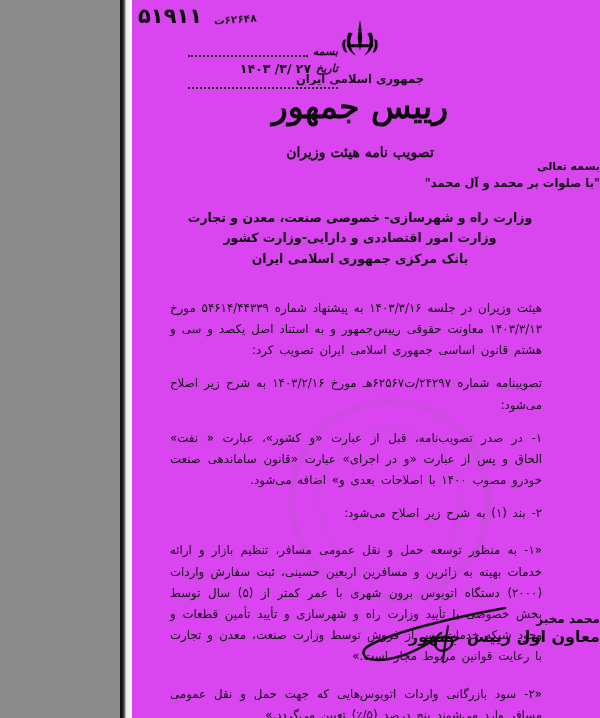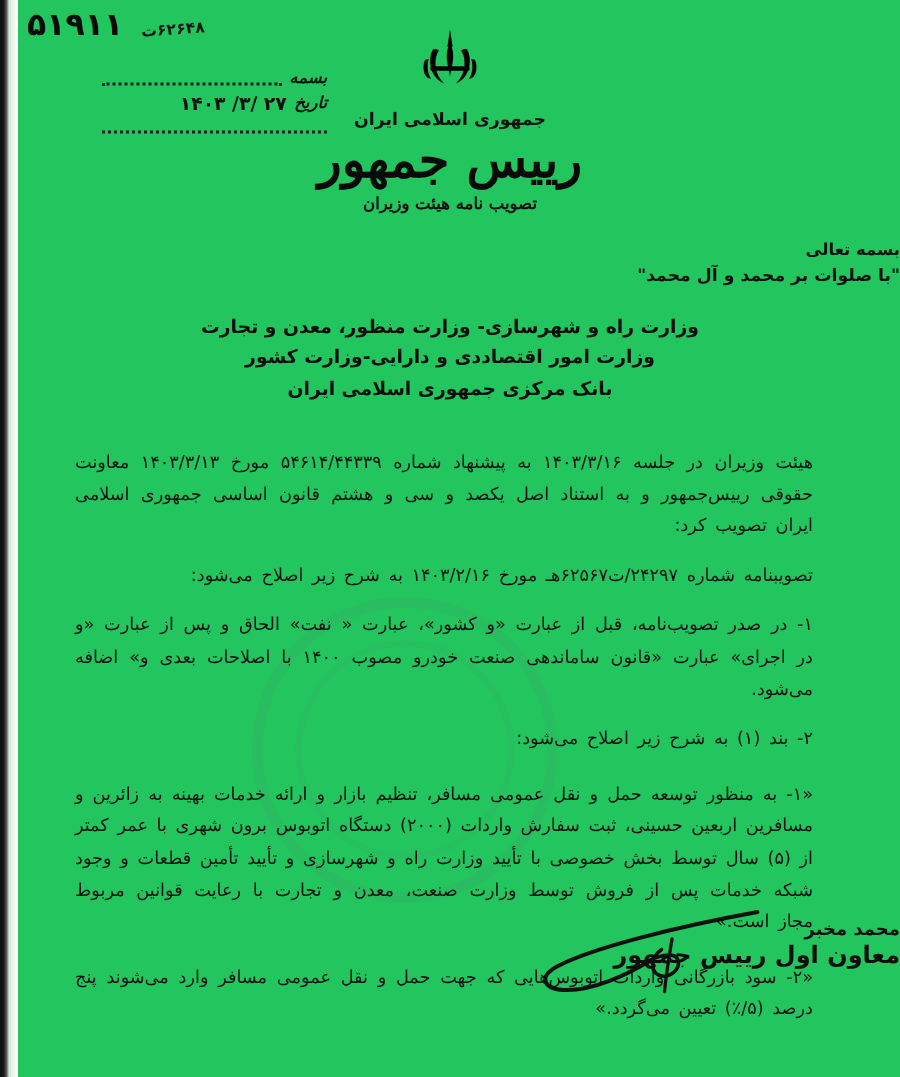--- a/index.html
+++ b/index.html
@@ -3,23 +3,23 @@
 <meta charset="utf-8">
 <title>Iranian Cabinet Approval Document</title>
 <style>
   html, body {
     margin: 0;
     padding: 0;
     background: #8c8c8c;
   }
   #page {
     position: relative;
-    width: 600px;
+    width: 480px;
     height: 718px;
-    background: #22c55e;
+    background: #d946ef;
     overflow: hidden;
     font-family: "DejaVu Sans", "Liberation Sans", sans-serif;
     color: #111111;
     direction: rtl;
   }
   
   .scan-edge {
     position: absolute;
     top: 0;
     left: 0;
@@ -154,22 +154,22 @@
   }
   .president-line {
     margin-top: 1px;
     font-size: 33px;
     font-weight: 700;
     color: #0a0a0a;
     letter-spacing: 1px;
     font-family: "DejaVu Serif", "Liberation Serif", serif;
   }
   .doc-type-line {
-    margin-top: 3px;
-    font-size: 11px;
+    margin-top: 18px;
+    font-size: 14px;
     font-weight: 700;
     color: #101010;
     font-family: "DejaVu Serif", "Liberation Serif", serif;
   }
 
   
   .invocation {
     position: absolute;
     top: 160px;
     left: 0;
@@ -308,21 +308,21 @@
       <div class="president-line">رییس جمهور</div>
       <div class="doc-type-line">تصویب نامه هیئت وزیران</div>
     </div>
 
     <div class="invocation">
       <div class="l1">بسمه تعالی</div>
       <div class="l2">"با صلوات بر محمد و آل محمد"</div>
     </div>
 
     <div class="addressees">
-      <div>وزارت راه و شهرسازی- وزارت منظور، معدن و تجارت</div>
+      <div>وزارت راه و شهرسازی- خصوصی صنعت، معدن و تجارت</div>
       <div>وزارت امور اقتصاددی و دارایی-وزارت کشور</div>
       <div>بانک مرکزی جمهوری اسلامی ایران</div>
     </div>
 
     <div class="body-block">
       <p class="para">هیئت وزیران در جلسه ۱۴۰۳/۳/۱۶ به پیشنهاد شماره ۵۴۶۱۴/۴۴۳۳۹ مورخ ۱۴۰۳/۳/۱۳ معاونت حقوقی رییس‌جمهور و به استناد اصل یکصد و سی و هشتم قانون اساسی جمهوری اسلامی ایران تصویب کرد:</p>
       <p class="para tight">تصویبنامه شماره ۲۴۲۹۷/ت۶۲۵۶۷هـ مورخ ۱۴۰۳/۲/۱۶ به شرح زیر اصلاح می‌شود:</p>
       <p class="para">۱- در صدر تصویب‌نامه، قبل از عبارت «و کشور»، عبارت « نفت» الحاق و پس از عبارت «و در اجرای» عبارت «قانون ساماندهی صنعت خودرو مصوب ۱۴۰۰ با اصلاحات بعدی و» اضافه می‌شود.</p>
       <p class="para tight">۲- بند (۱) به شرح زیر اصلاح می‌شود:</p>
       <p class="quote-para">«۱- به منظور توسعه حمل و نقل عمومی مسافر، تنظیم بازار و ارائه خدمات بهینه به زائرین و مسافرین اربعین حسینی، ثبت سفارش واردات (۲۰۰۰) دستگاه اتوبوس برون شهری با عمر کمتر از (۵) سال توسط بخش خصوصی با تأیید وزارت راه و شهرسازی و تأیید تأمین قطعات و وجود شبکه خدمات پس از فروش توسط وزارت صنعت، معدن و تجارت با رعایت قوانین مربوط مجاز است.»</p>

